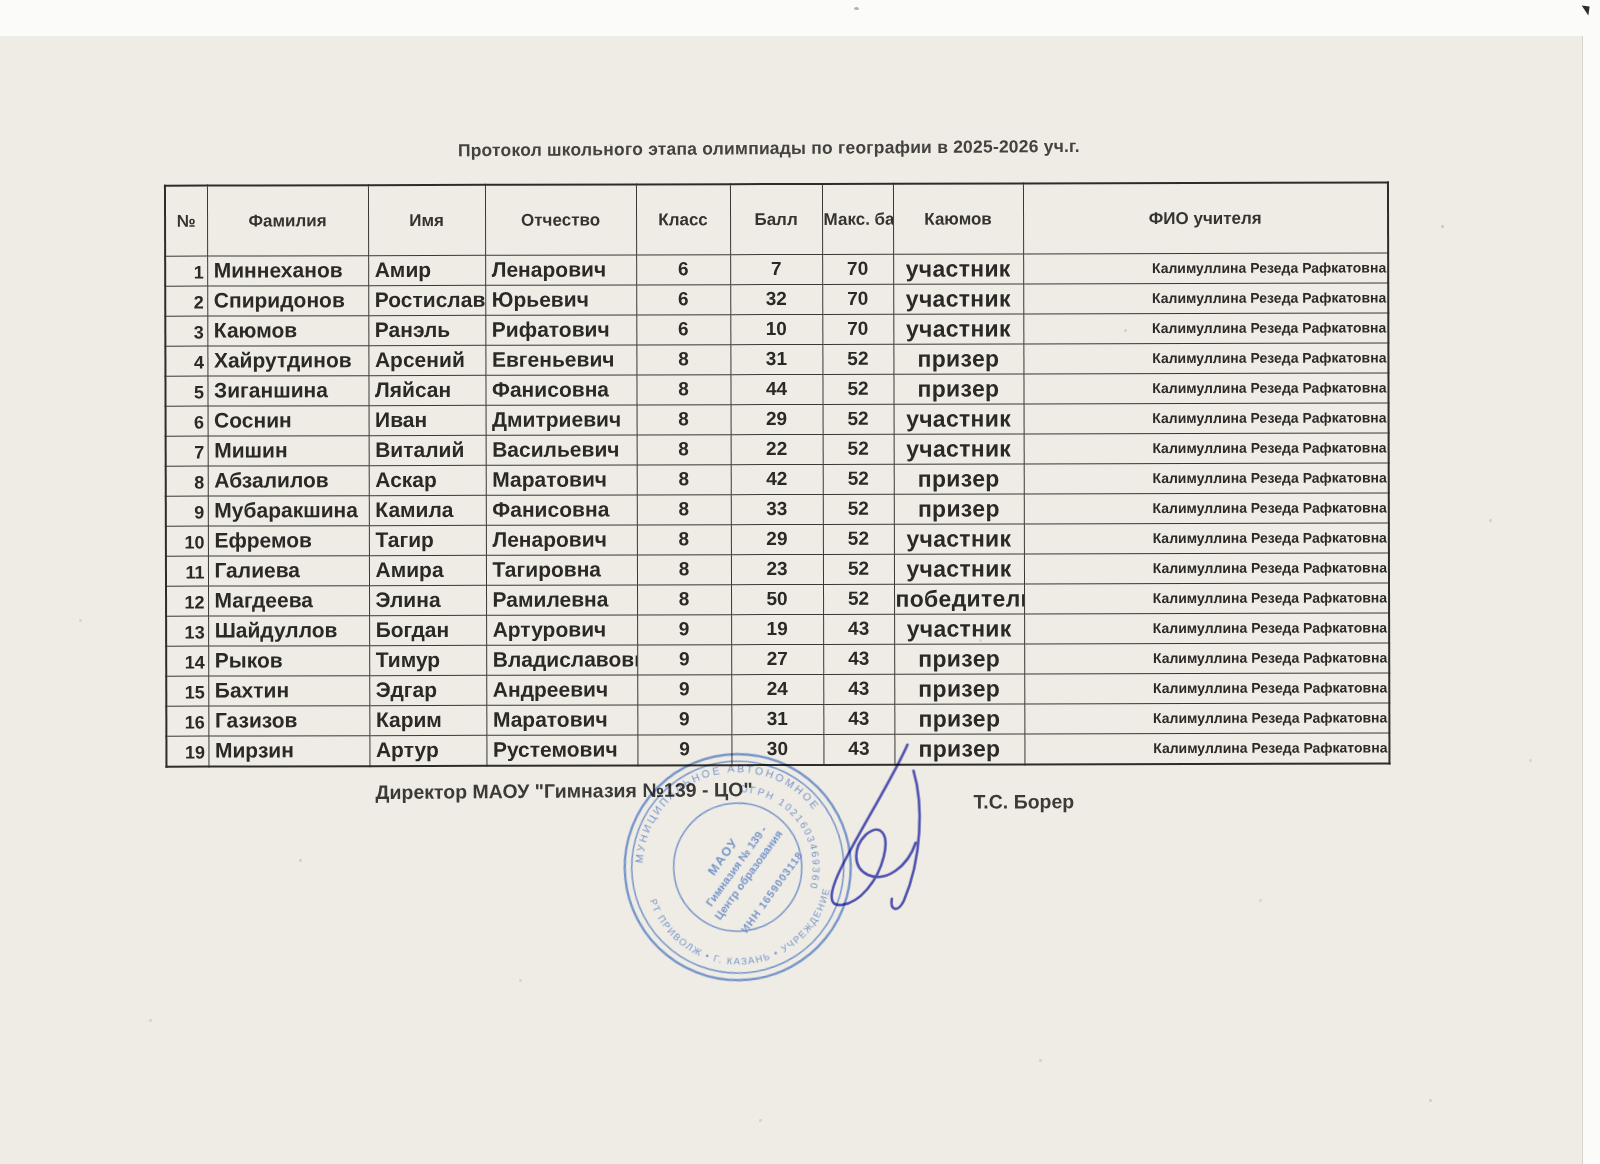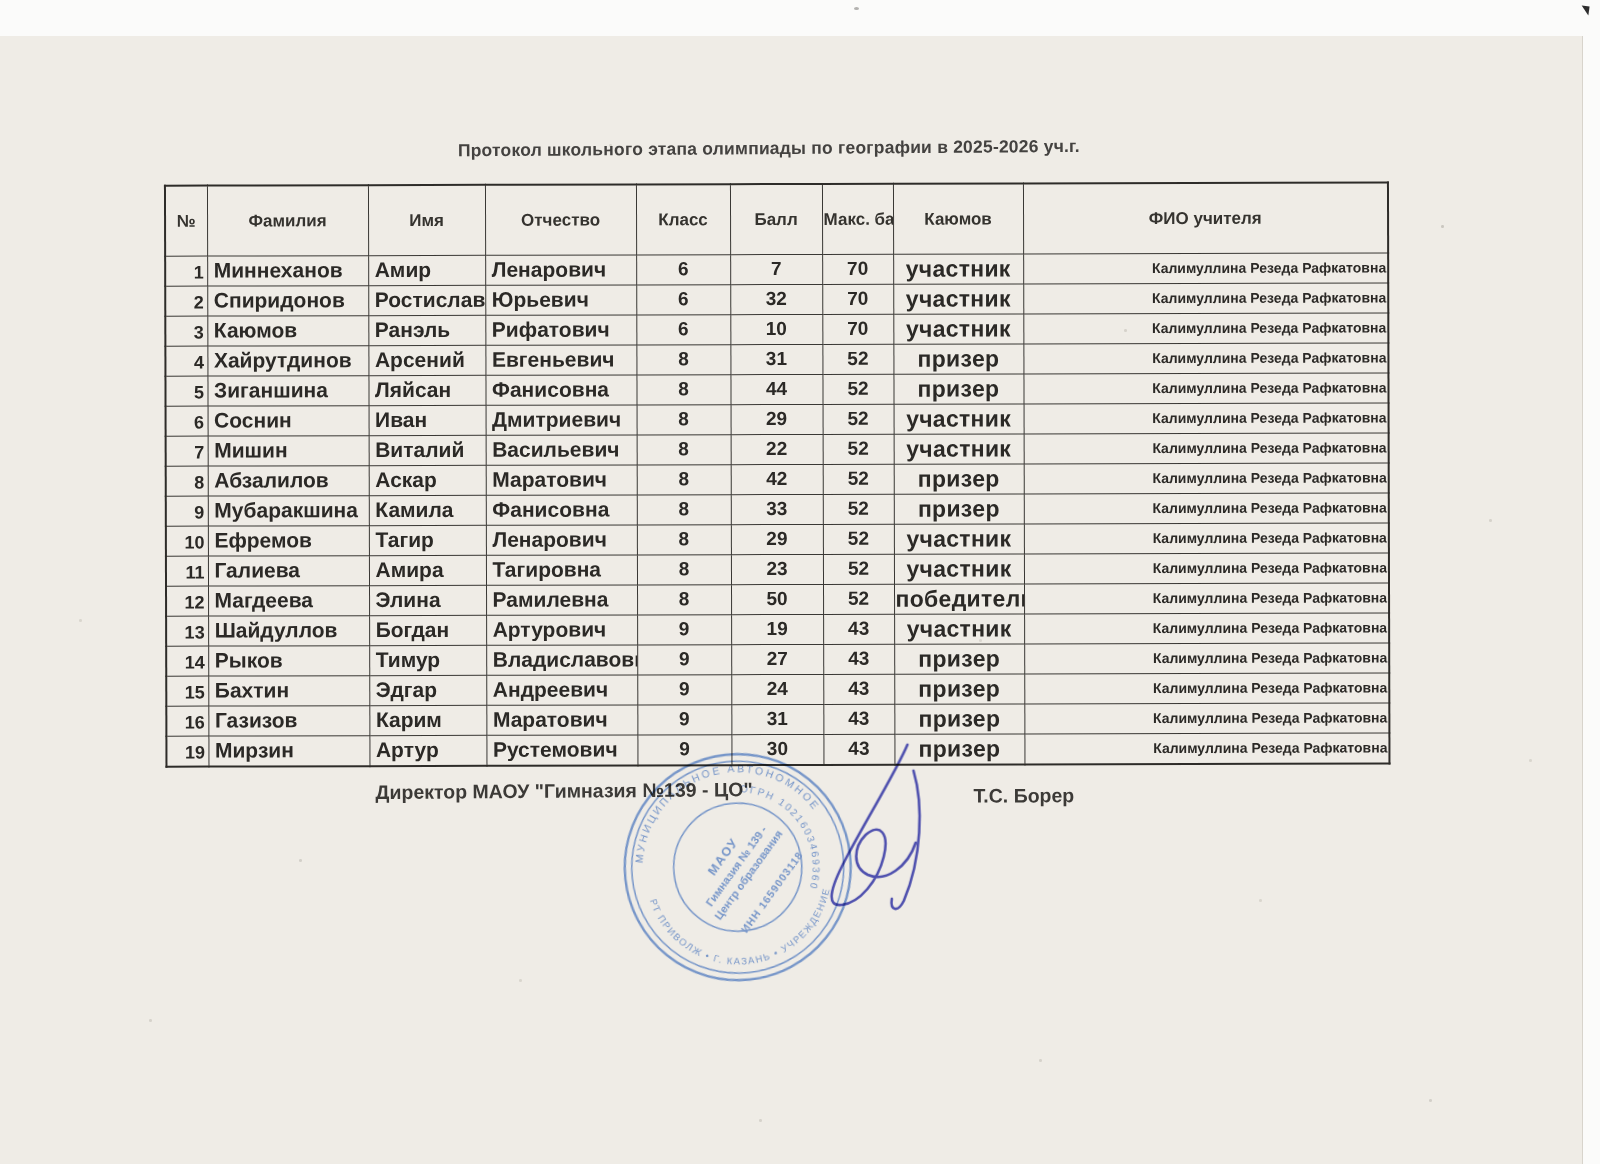--- a/index.html
+++ b/index.html
@@ -63,21 +63,21 @@
   td.c-mid{font-size:19px;font-weight:600;text-align:center;vertical-align:middle;}
   td.c-status{font-size:23px;font-weight:600;text-align:center;vertical-align:middle;letter-spacing:.3px;}
   td.c-teacher{font-size:14px;font-weight:600;text-align:right;vertical-align:middle;padding-left:6px;margin-left:13px;}
   .sign-row{position:absolute;top:779px;left:0;width:1600px;height:40px;}
   .director-label{
     position:absolute;left:375px;top:0;
     font-size:19.5px;font-weight:bold;color:#3c3a37;white-space:nowrap;
     transform:rotate(-0.3deg);
   }
   .director-name{
-    position:absolute;left:973px;top:6px;
+    position:absolute;left:973px;top:12px;
     font-size:19.5px;font-weight:bold;color:#3c3a37;white-space:nowrap;
   }
   .stamp{
     position:absolute;left:615px;top:745px;width:244px;height:244px;
     opacity:.82;filter:blur(.4px);mix-blend-mode:multiply;
     transform:rotate(-6deg);
   }
   .stamp text{font-family:"Liberation Sans",sans-serif;}
   .signature{
     position:absolute;left:795px;top:735px;width:160px;height:185px;

